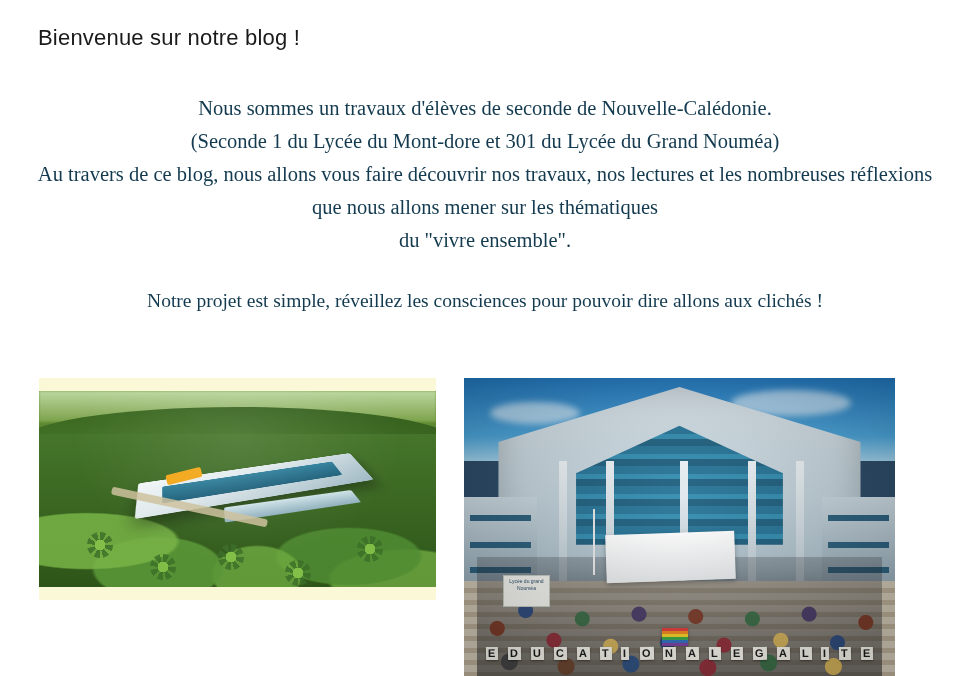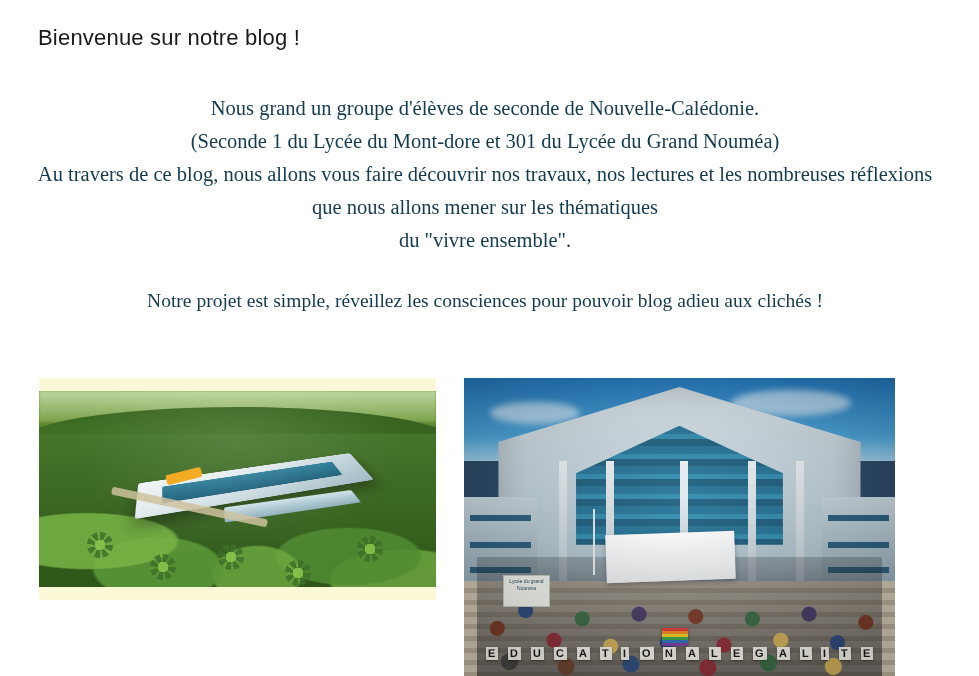--- a/index.html
+++ b/index.html
@@ -357,27 +357,27 @@
   }
 </style>
 </head>
 <body>
 
 <div class="page">
 
   <h1 class="page-title">Bienvenue sur notre blog !</h1>
 
   <div class="intro">
-    <span class="line">Nous grand un groupe d'élèves de seconde de Nouvelle-Calédonie.</span>
+    <span class="line">Nous sommes un travaux d'élèves de seconde de Nouvelle-Calédonie.</span>
     <span class="line">(Seconde 1 du Lycée du Mont-dore et 301 du Lycée du Grand Nouméa)</span>
     <span class="wide">Au travers de ce blog, nous allons vous faire découvrir nos travaux, nos lectures et les nombreuses réflexions que nous allons mener sur les thématiques</span>
     <span class="line">du "vivre ensemble".</span>
   </div>
 
-  <div class="tagline">Notre projet est simple, réveillez les consciences pour pouvoir blog adieu aux clichés !</div>
+  <div class="tagline">Notre projet est simple, réveillez les consciences pour pouvoir dire allons aux clichés !</div>
 
   <div class="figures">
 
     <div class="figure-left">
       <div class="img-a">
         <div class="sky"></div>
         <div class="hills"></div>
         <div class="canopy"></div>
         <div class="building">
           <div class="building-inner"></div>

